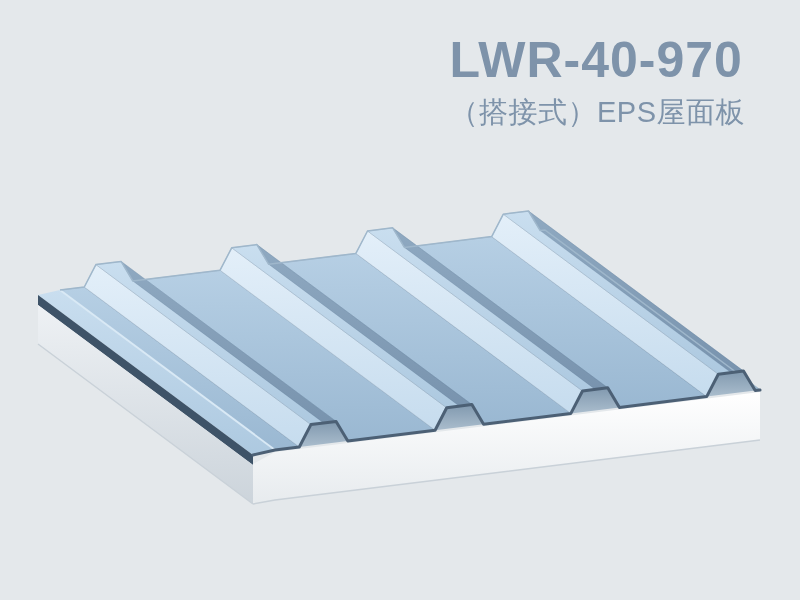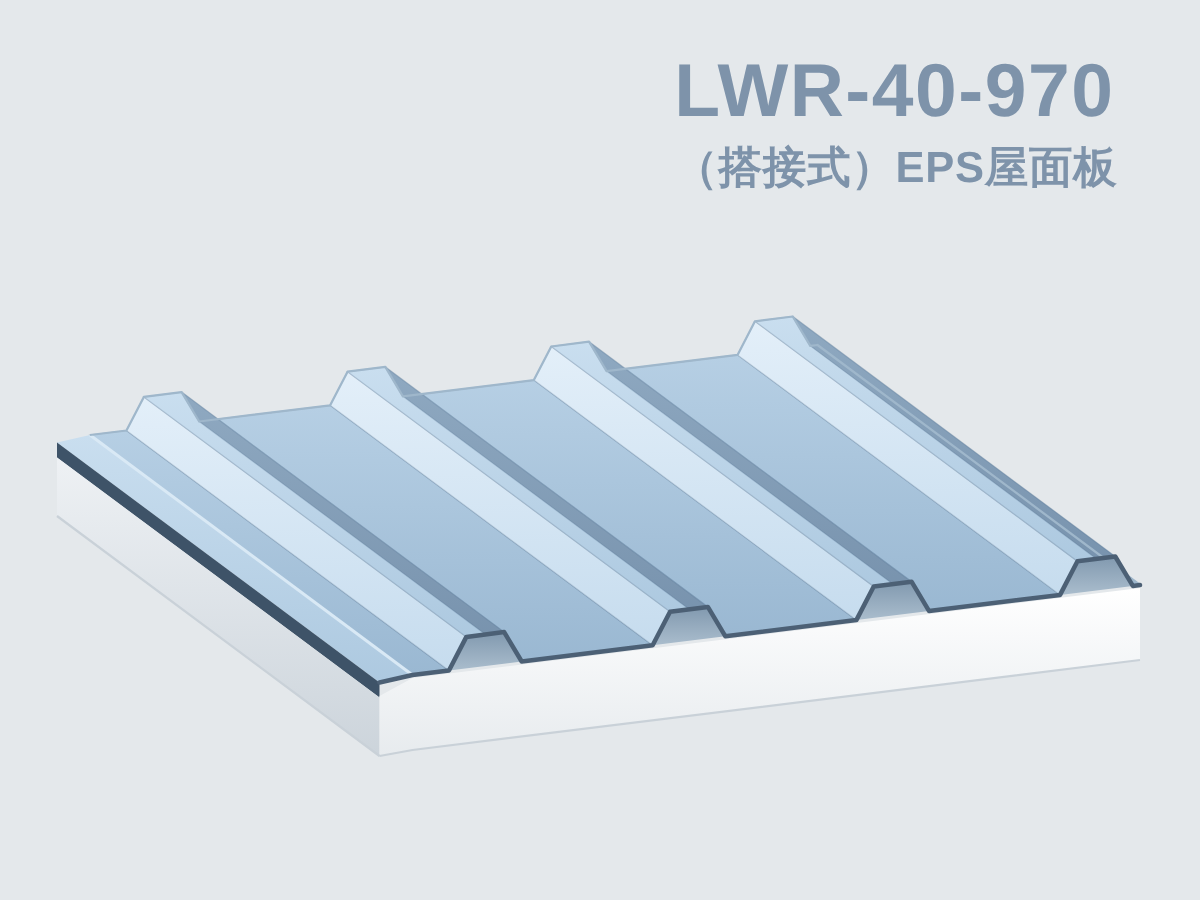--- a/index.html
+++ b/index.html
@@ -19,21 +19,21 @@
   .product-title{
     margin:0;
     font-size:50px;
     font-weight:700;
     letter-spacing:1px;
     line-height:1.05;
   }
   .product-subtitle{
     margin:10px 0 0 0;
     font-size:29px;
-    font-weight:700;
+    font-weight:400;
     letter-spacing:0.5px;
     line-height:1.1;
   }
   .panel-svg{position:absolute;left:0;top:0;}
 </style>
 </head>
 <body>
 
 <div class="stage">
 

